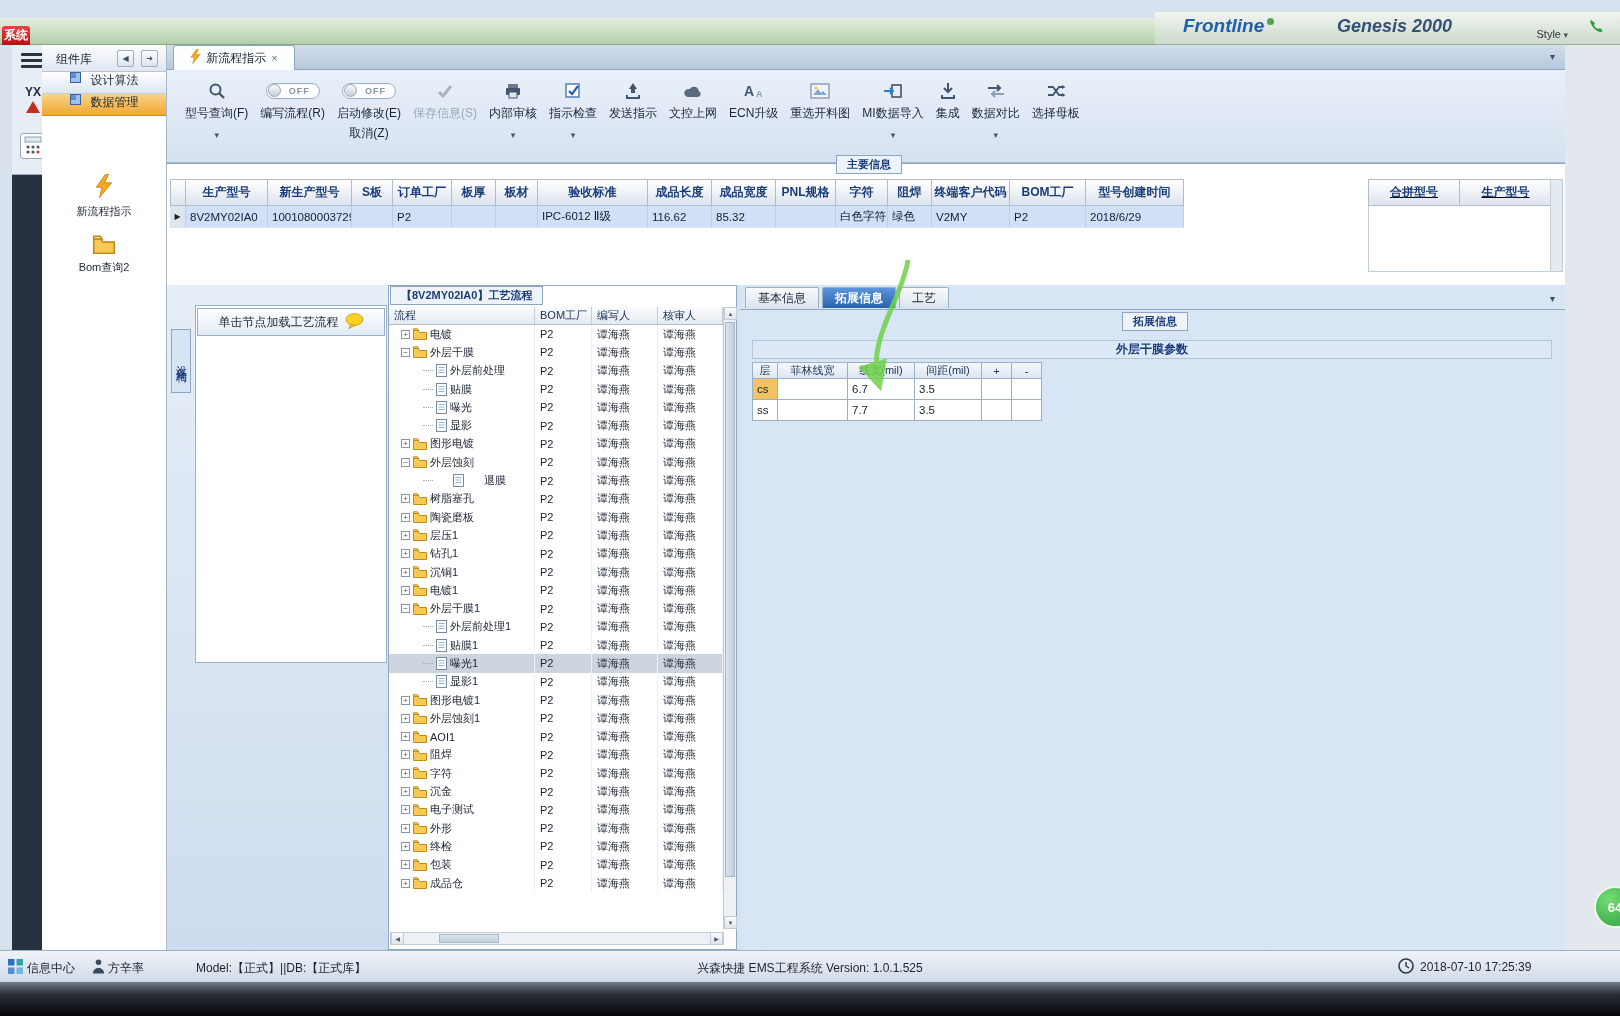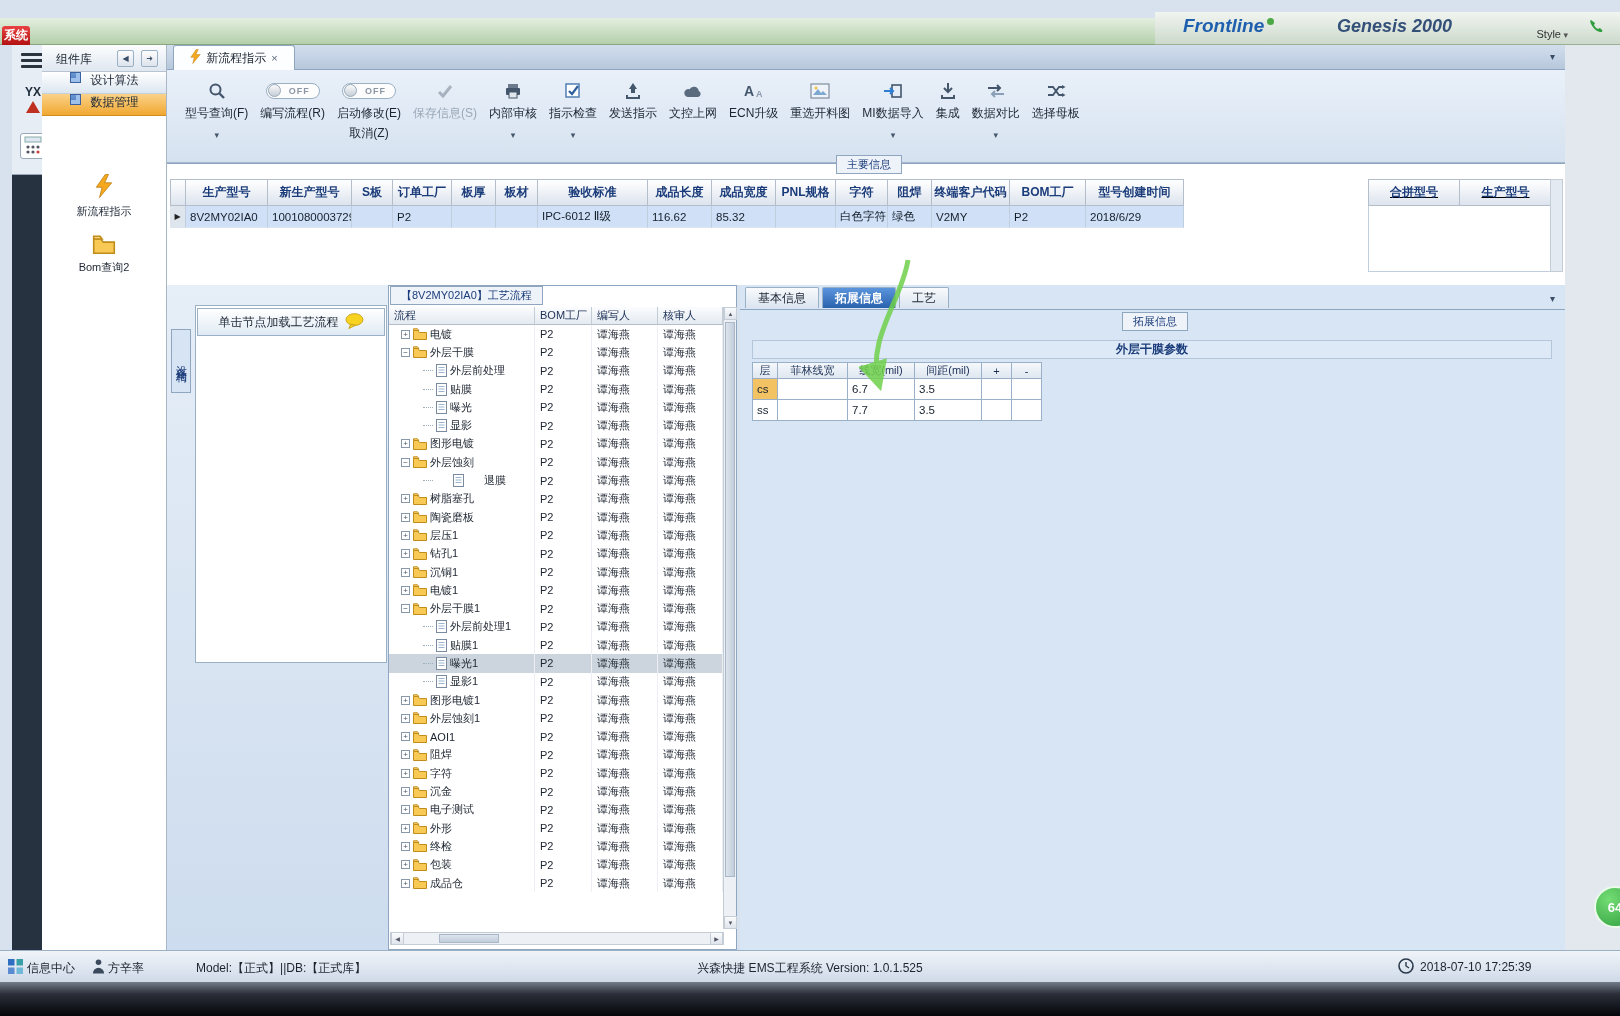--- a/index.html
+++ b/index.html
@@ -81,21 +81,21 @@
   .rcaret { margin-top:8px; font-size:9px; color:#44566b; }
   .rcaret::before{ content:'▾'; }
   .toggle-pill { width:54px; height:16px; background:#fdfdfd; border:1px solid #9ab0c4; border-radius:9px;
     display:flex; align-items:center; }
   .knob { width:13px; height:13px; border-radius:50%; background:linear-gradient(#fafafa,#c6ced8);
     border:1px solid #98a8b8; margin-left:1px; }
   .toggle-text { font-size:9px; font-weight:bold; color:#8a96a6; margin-left:8px; letter-spacing:1px; }
 
   
   .float-label { position:absolute; background:#eef3fa; border:1px solid #8fa6c0; color:#1b3c7a;
-    font-size:11px; padding:1px 10px; z-index:6; white-space:nowrap; }
+    font-size:11px; padding:1px 10px; z-index:6; white-space:nowrap;font-weight:bold; }
 
   
   #maintable { position:absolute; left:167px; top:163px; width:1398px; height:122px;
     background:#fff; border-top:1px solid #8fa6c0; }
   .mt-header, .mt-row { position:absolute; display:grid; }
   .mt-header { left:3px; top:15px; height:27px; }
   .mth { background:linear-gradient(#ffffff,#dde4ee); border:1px solid #b4becb; border-left:none;
     font-size:12px; font-weight:bold; color:#1b3c7a; display:flex; align-items:center; justify-content:center;
     white-space:nowrap; overflow:hidden; }
   .mth:first-child { border-left:1px solid #b4becb; }

